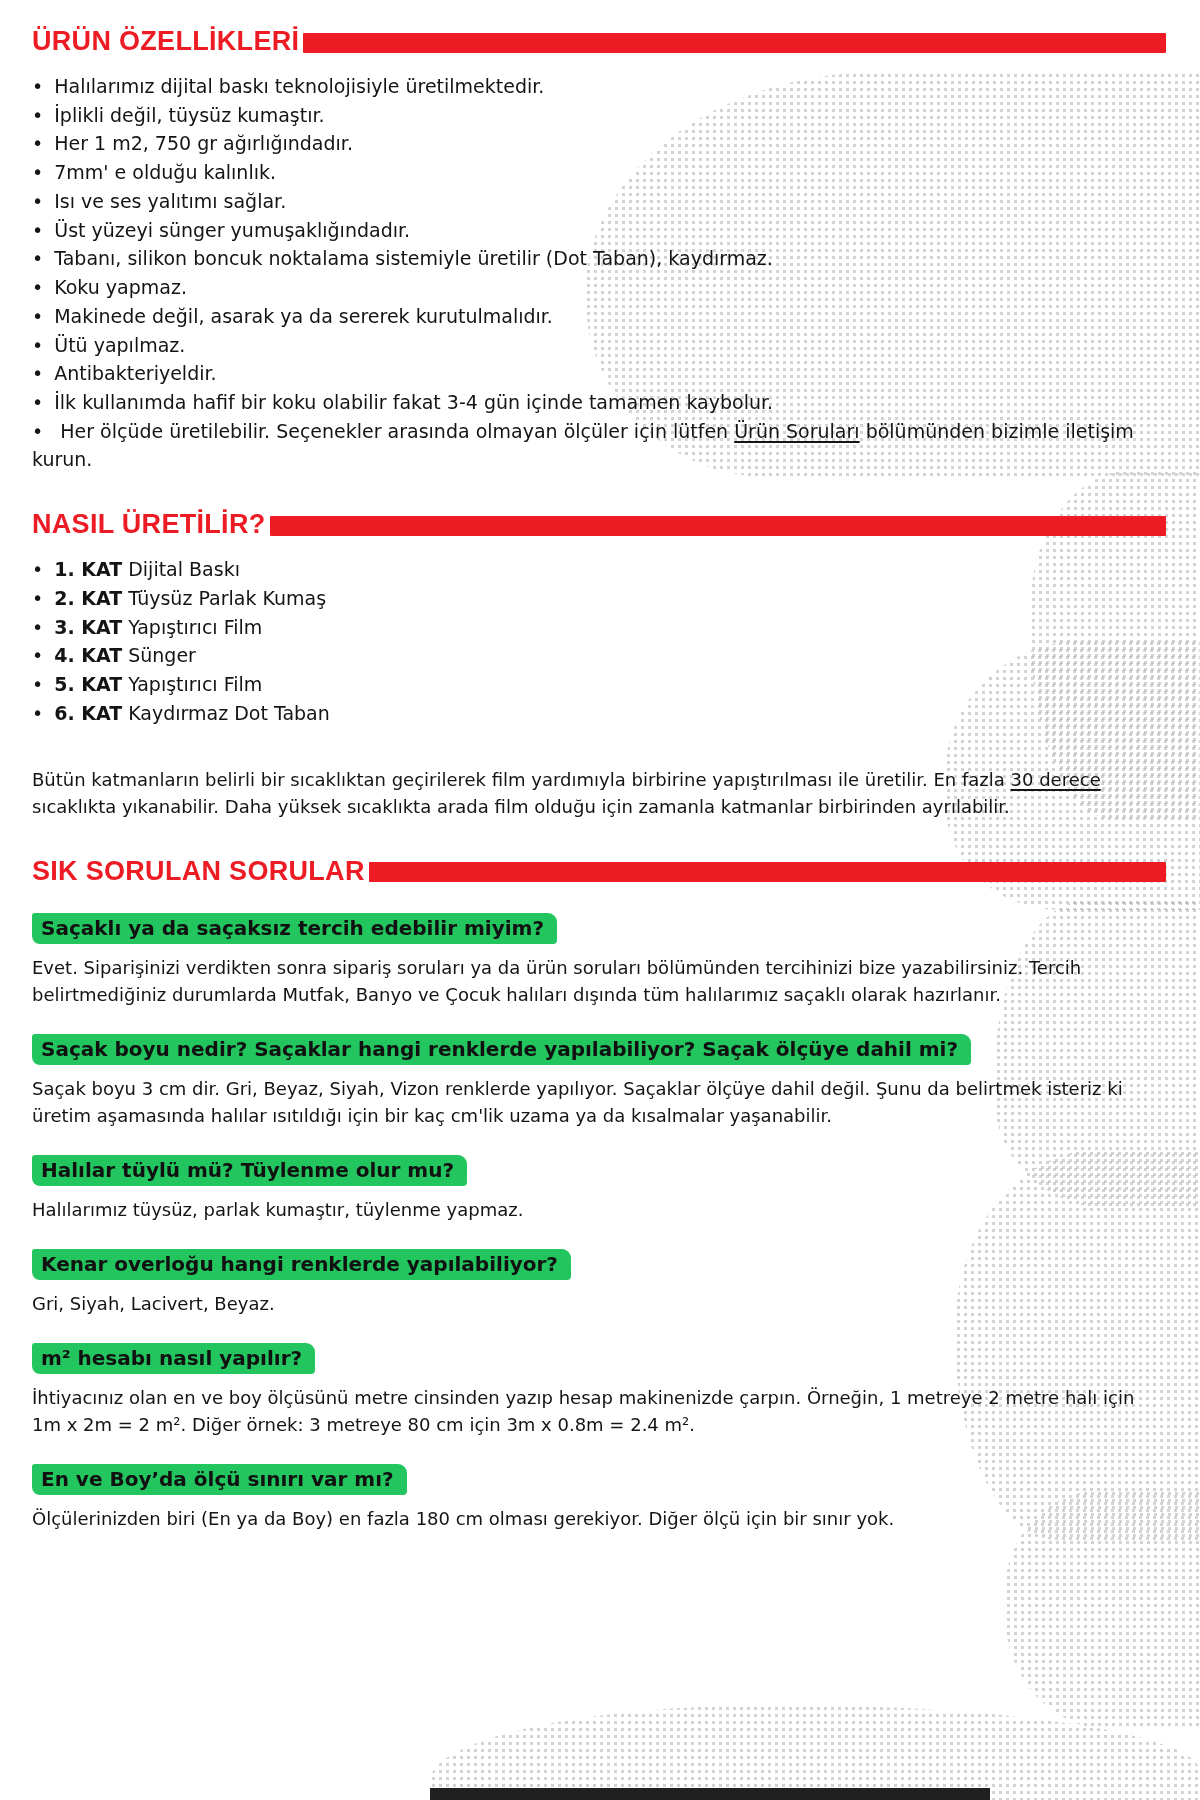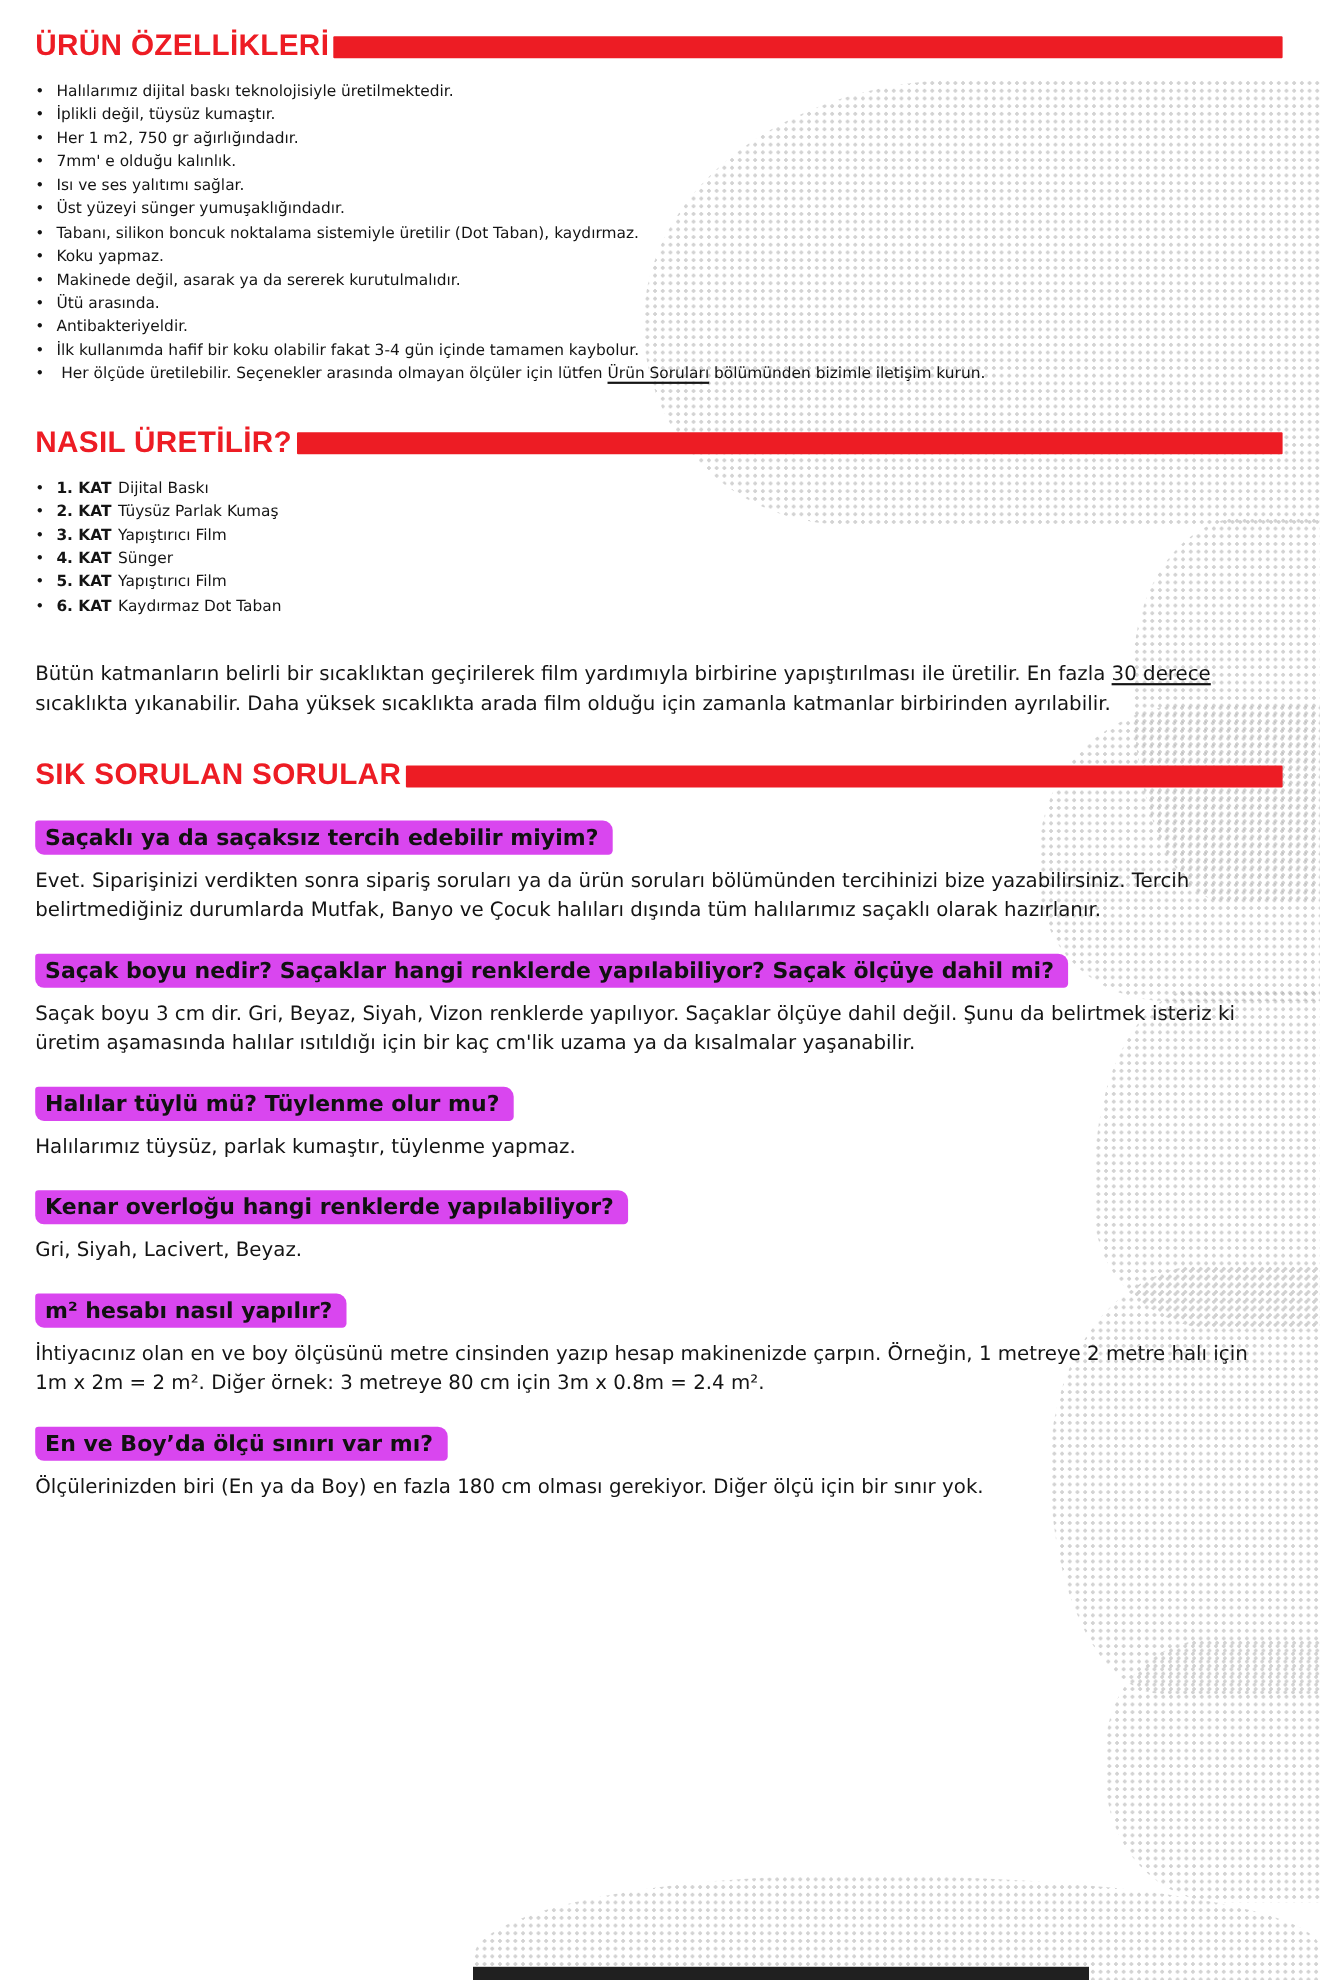--- a/index.html
+++ b/index.html
@@ -30,42 +30,42 @@
 
   .sec-head { display: flex; align-items: center; gap: 4px; margin-top: 36px; }
   .sec-head.first { margin-top: 0; }
   .sec-title {
     font-family: "Liberation Sans", sans-serif;
     font-weight: 800; font-size: 27px; letter-spacing: .3px;
     color: #ed1c24; margin: 0; white-space: nowrap;
   }
   .sec-bar { flex: 1; height: 20px; background: #ed1c24; margin-top: 2px; border-radius: 1px; }
 
-  ul.plainlist { list-style: none; margin: 16px 0 0; padding: 0; font-size: 14px; line-height: 1.46; }
+  ul.plainlist { list-style: none; margin: 16px 0 0; padding: 0; font-size: 19px; line-height: 1.46; }
   ul.plainlist li { margin: 1px 0; }
   ul.plainlist li::before { content: "•"; margin-right: 11px; }
 
   .kat { font-weight: 700; margin-right: 6px; margin-top: 22px; }
 
   .note { font-size: 18px; line-height: 1.5; margin: 38px 0 0; }
 
   .ulink {
     color: inherit; text-decoration: underline;
     text-decoration-thickness: 2px; text-underline-offset: 3px;
     cursor: pointer;
   }
   .uline {
     text-decoration: underline;
     text-decoration-thickness: 2px; text-underline-offset: 3px;
   }
 
   .faq-block { margin-top: 26px; }
   .q-wrap { line-height: 1; }
   .q {
-    display: inline-block; background: #d946ef; color: #111;
+    display: inline-block; background: #22c55e; color: #111;
     padding: 5px 13px 6px 9px; font-weight: 700; font-size: 20px;
     border-radius: 3px 9px 4px 8px;
   }
   .a { margin: 10px 0 0; font-size: 18px; line-height: 1.5; }
 
   .bottom-strip {
     position: absolute; left: 430px; bottom: 0; width: 560px; height: 12px;
     background: #202020; z-index: 1;
   }
 </style>
@@ -90,21 +90,21 @@
   <ul class="plainlist">
     <li><span>Halılarımız dijital baskı teknolojisiyle üretilmektedir.</span></li>
     <li><span>İplikli değil, tüysüz kumaştır.</span></li>
     <li><span>Her 1 m2, 750 gr ağırlığındadır.</span></li>
     <li><span>7mm' e olduğu kalınlık.</span></li>
     <li><span>Isı ve ses yalıtımı sağlar.</span></li>
     <li><span>Üst yüzeyi sünger yumuşaklığındadır.</span></li>
     <li><span>Tabanı, silikon boncuk noktalama sistemiyle üretilir (Dot Taban), kaydırmaz.</span></li>
     <li><span>Koku yapmaz.</span></li>
     <li><span>Makinede değil, asarak ya da sererek kurutulmalıdır.</span></li>
-    <li><span>Ütü arasında.</span></li>
+    <li><span>Ütü yapılmaz.</span></li>
     <li><span>Antibakteriyeldir.</span></li>
     <li><span>İlk kullanımda hafif bir koku olabilir fakat 3-4 gün içinde tamamen kaybolur.</span></li>
     <li>
       <span><span>Her ölçüde üretilebilir. Seçenekler arasında olmayan ölçüler için lütfen </span><a class="ulink">Ürün Soruları</a><span> bölümünden bizimle iletişim kurun.</span></span>
     </li>
   </ul>
 
   <div class="sec-head">
     <h2 class="sec-title">NASIL ÜRETİLİR?</h2>
     <div class="sec-bar"></div>

